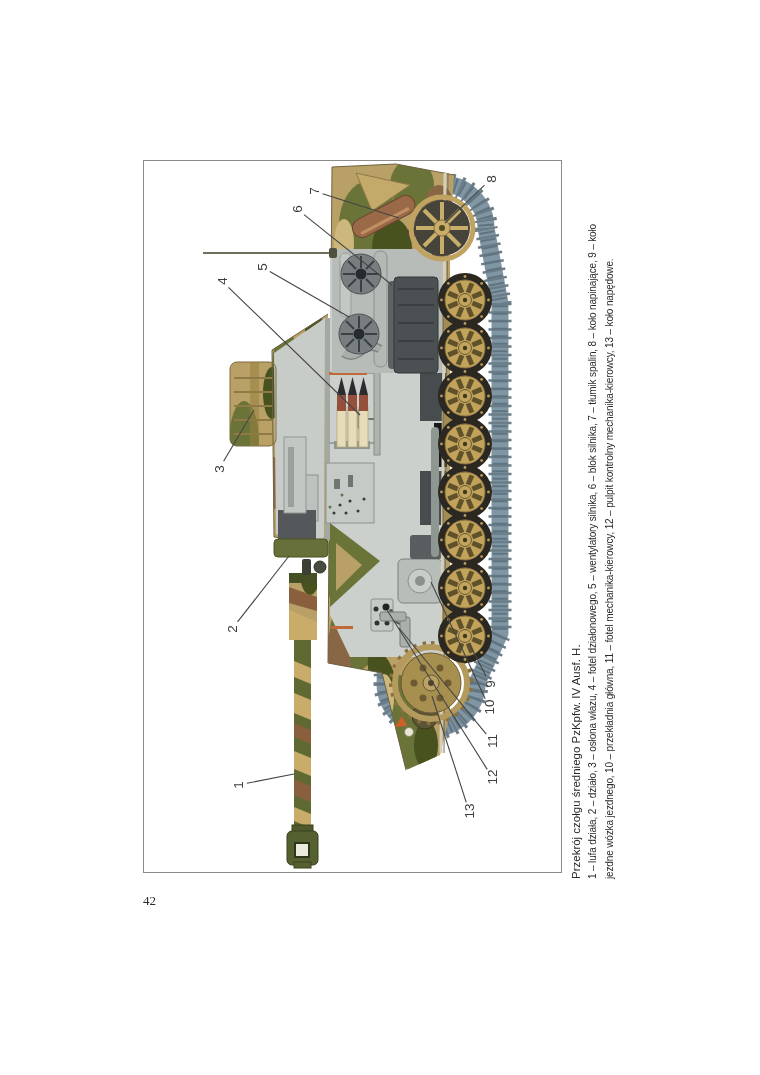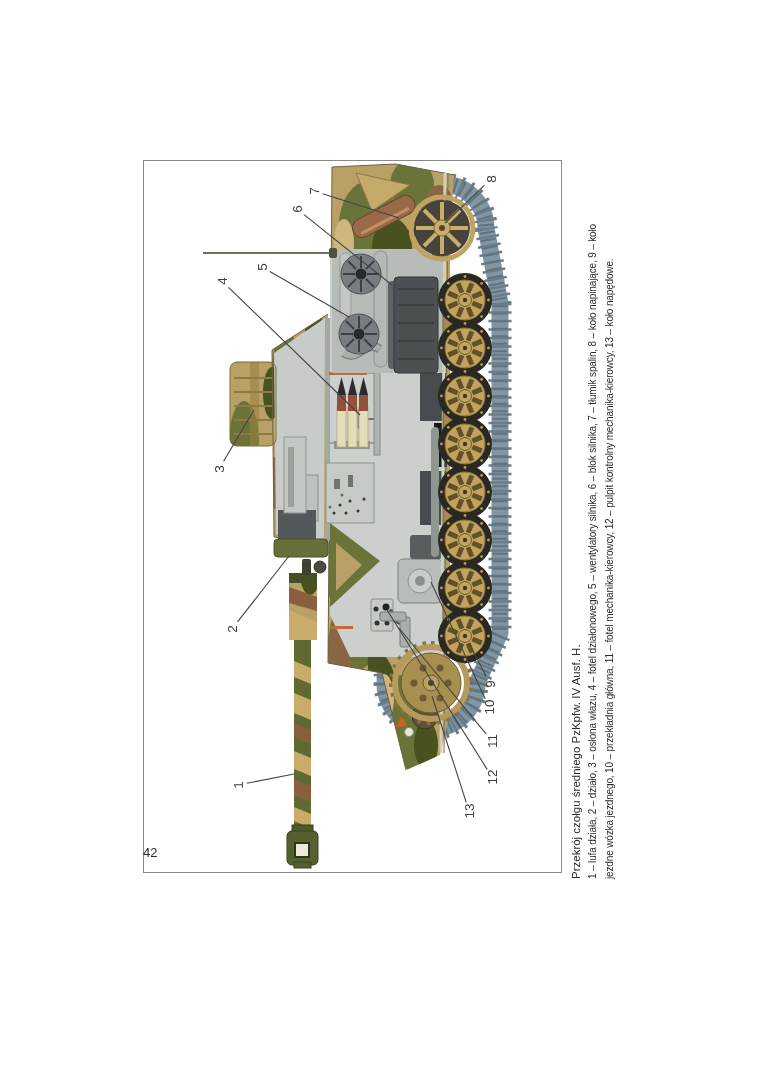--- a/index.html
+++ b/index.html
@@ -6,21 +6,21 @@
   #page{position:relative;width:760px;height:1075px;background:#ffffff;overflow:hidden;
         font-family:"Liberation Sans","DejaVu Sans",sans-serif;}
   #frame{position:absolute;left:143px;top:160px;width:419px;height:713px;
          border:1px solid #8a8a8a;box-sizing:border-box;background:#ffffff;overflow:hidden;}
   #art{position:absolute;left:-147px;top:147px;width:712px;height:418px;
        transform:rotate(-90deg);transform-origin:center;}
   #caption{position:absolute;left:228px;top:483px;width:735px;height:57px;
            transform:rotate(-90deg);transform-origin:center;color:#2a2a2a;}
   #caption .t{font-size:11.5px;line-height:18px;white-space:nowrap;}
   #caption .l{font-size:10px;line-height:16.5px;white-space:nowrap;letter-spacing:-0.15px;}
-  #pagenum{position:absolute;left:143px;top:845px;font-size:13px;color:#2b2b2b;}
+  #pagenum{position:absolute;left:143px;top:893px;font-size:13px;color:#2b2b2b;font-family:Liberation Serif, serif;}
   svg text{font-family:"Liberation Sans","DejaVu Sans",sans-serif;}
 </style>
 </head>
 <body>
 
 <div id="page">
 
   <div id="frame">
     <svg id="art" viewBox="0 0 712 418" width="712" height="418" xmlns="http://www.w3.org/2000/svg">
       <defs>

